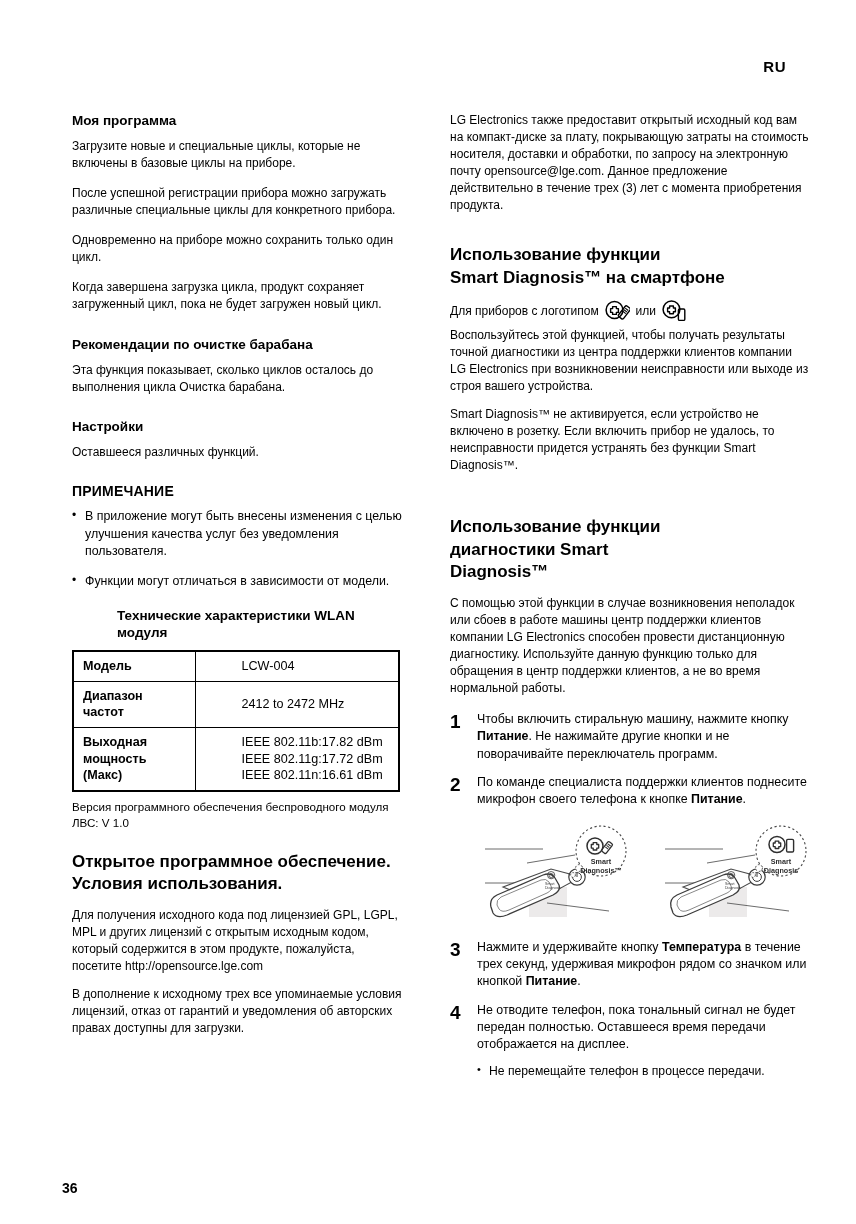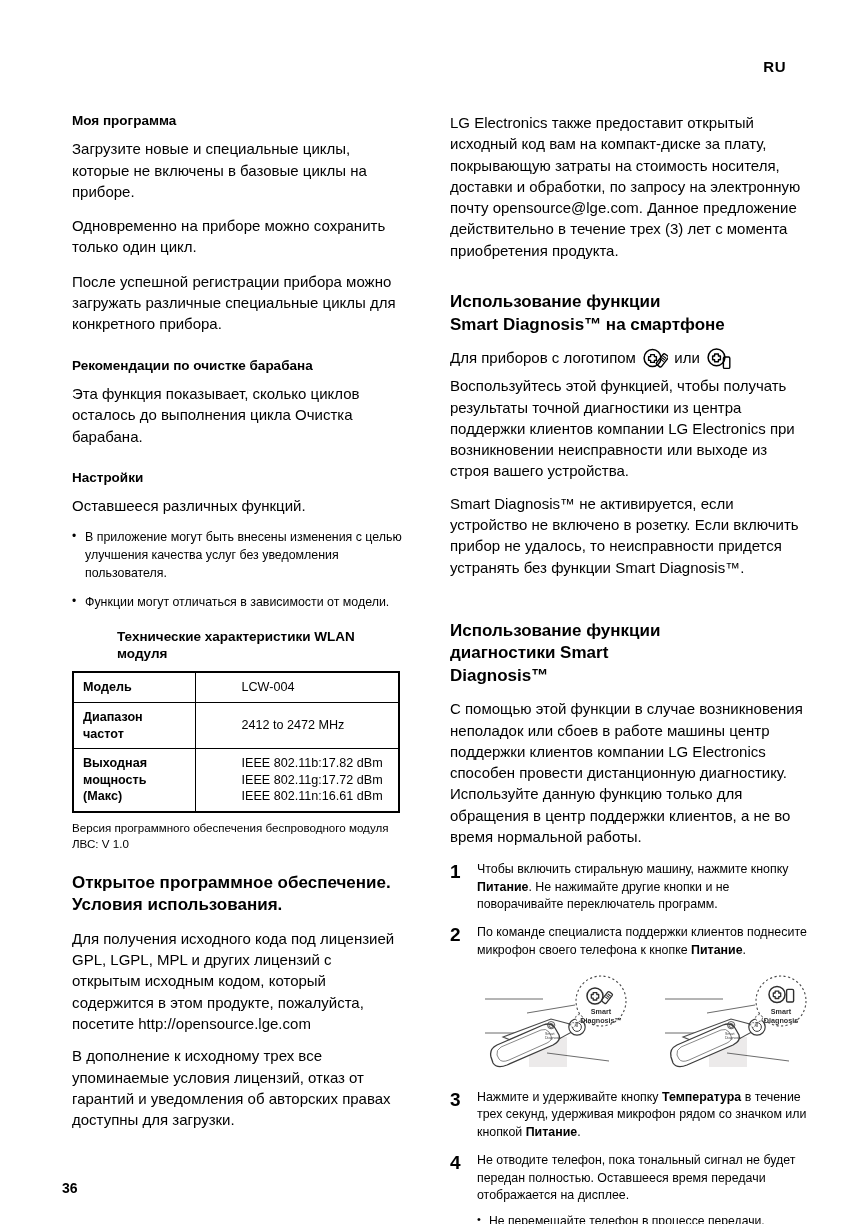--- a/index.html
+++ b/index.html
@@ -61,21 +61,21 @@
   }
 
   h3.note-head {
     font-size: 14px;
     font-weight: bold;
     margin: 22px 0 9px 0;
     letter-spacing: 0.2px;
   }
 
   p.body {
-    font-size: 15px;
+    font-size: 12px;
     line-height: 1.42;
     margin: 0 0 13px 0;
   }
   p.body.tight { margin-bottom: 11px; }
 
   p.small {
     font-size: 11.6px;
     line-height: 1.38;
     margin: 7px 0 0 0;
   }
@@ -193,29 +193,31 @@
 <div class="page">
 
   <div class="page-header">RU</div>
 
   <div class="columns">
 
     <div class="col col-left">
 
       <h2 class="sec-head">Моя программа</h2>
       <p class="body">Загрузите новые и специальные циклы, которые не включены в базовые циклы на приборе.</p>
+      <p class="body">После успешной регистрации прибора можно загружать различные специальные циклы для конкретного прибора.</p>
       <p class="body">Одновременно на приборе можно сохранить только один цикл.</p>
-      <p class="body">После успешной регистрации прибора можно загружать различные специальные циклы для конкретного прибора.</p>
+      <p class="body">Когда завершена загрузка цикла, продукт сохраняет загруженный цикл, пока не будет загружен новый цикл.</p>
 
       <h2 class="sec-head spaced">Рекомендации по очистке барабана</h2>
       <p class="body">Эта функция показывает, сколько циклов осталось до выполнения цикла Очистка барабана.</p>
 
       <h2 class="sec-head spaced">Настройки</h2>
       <p class="body">Оставшееся различных функций.</p>
 
+      <h3 class="note-head">ПРИМЕЧАНИЕ</h3>
       <ul class="bullets">
         <li>В приложение могут быть внесены изменения с целью улучшения качества услуг без уведомления пользователя.</li>
         <li>Функции могут отличаться в зависимости от модели.</li>
       </ul>
 
       <h2 class="sec-head" style="margin-top:16px;margin-left:45px;">Технические характеристики WLAN модуля</h2>
 
       <table class="spec">
         <tbody>
           <tr>

